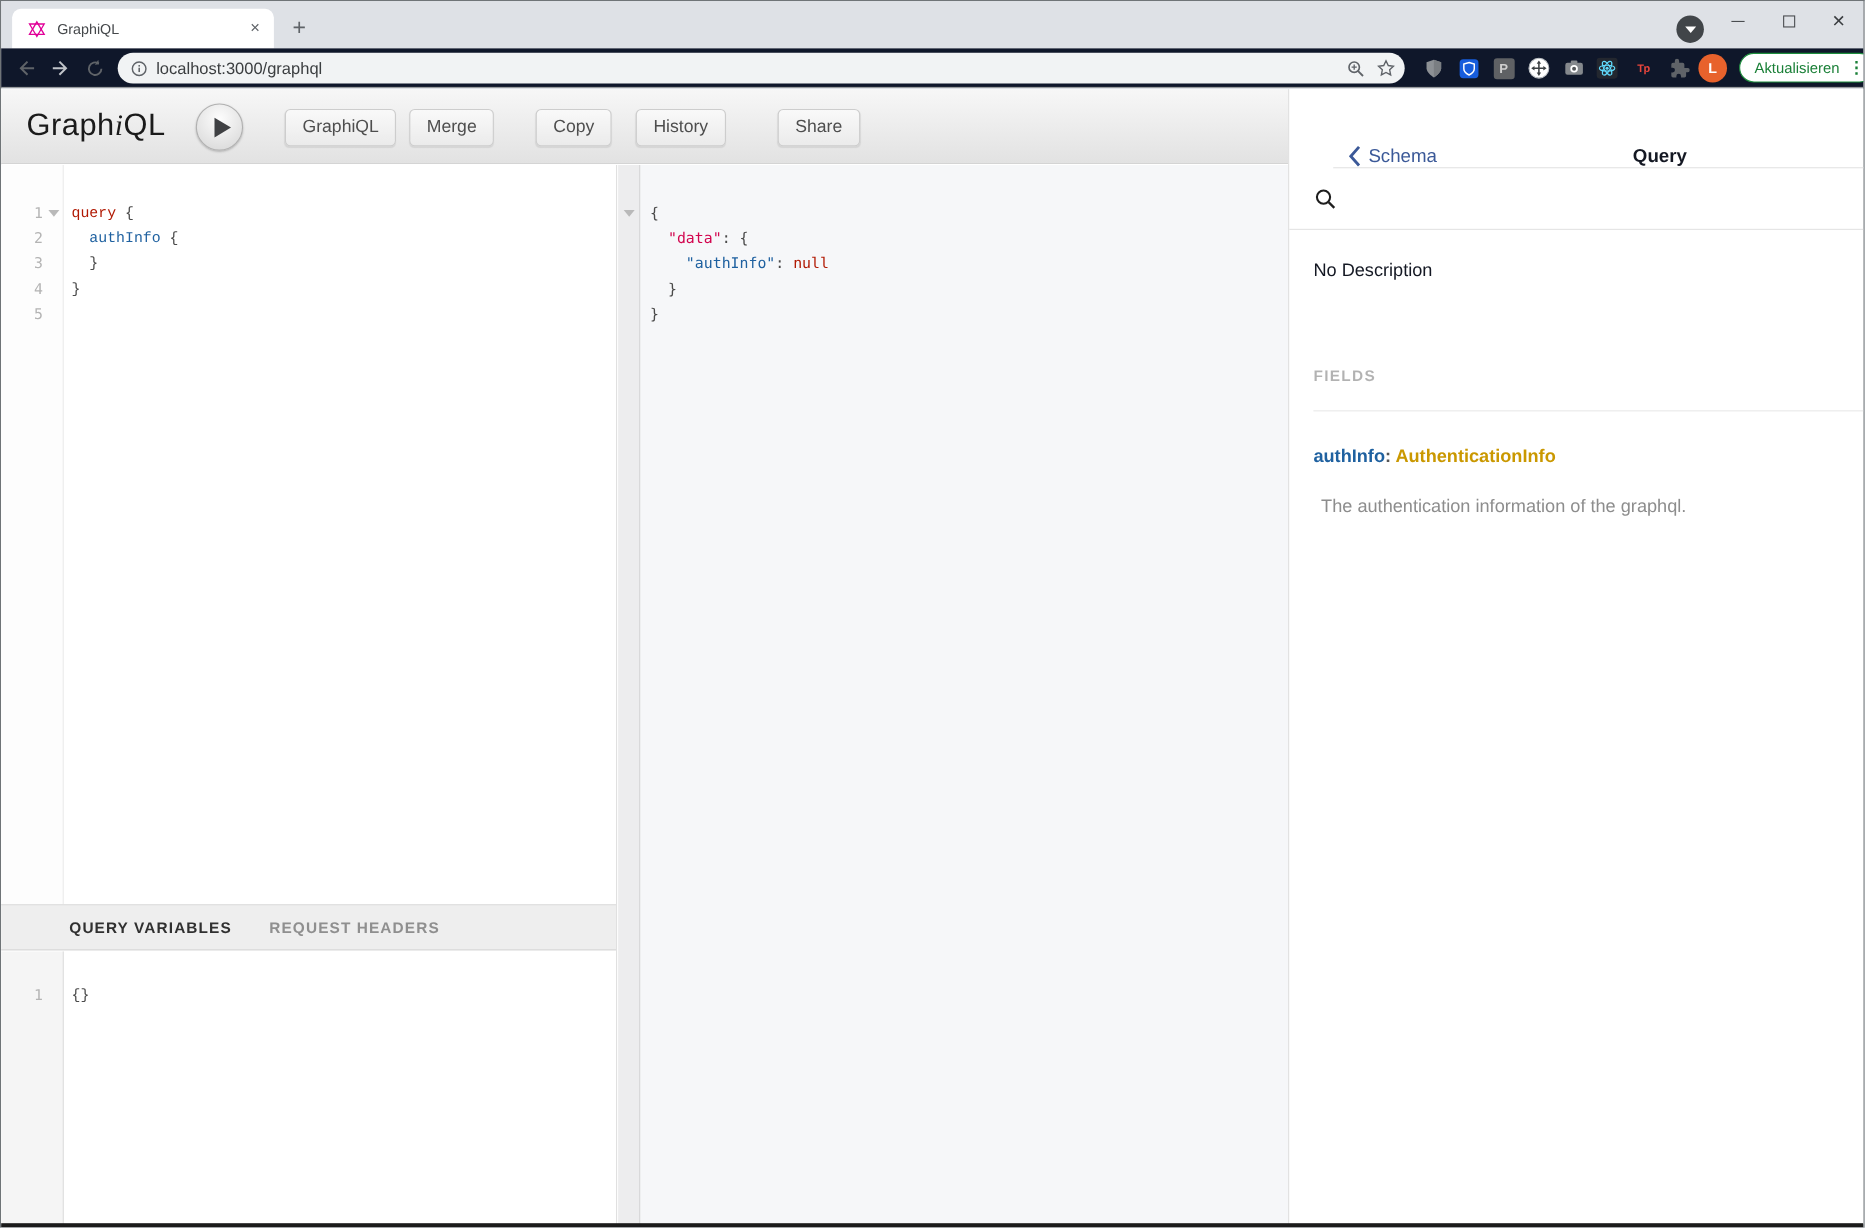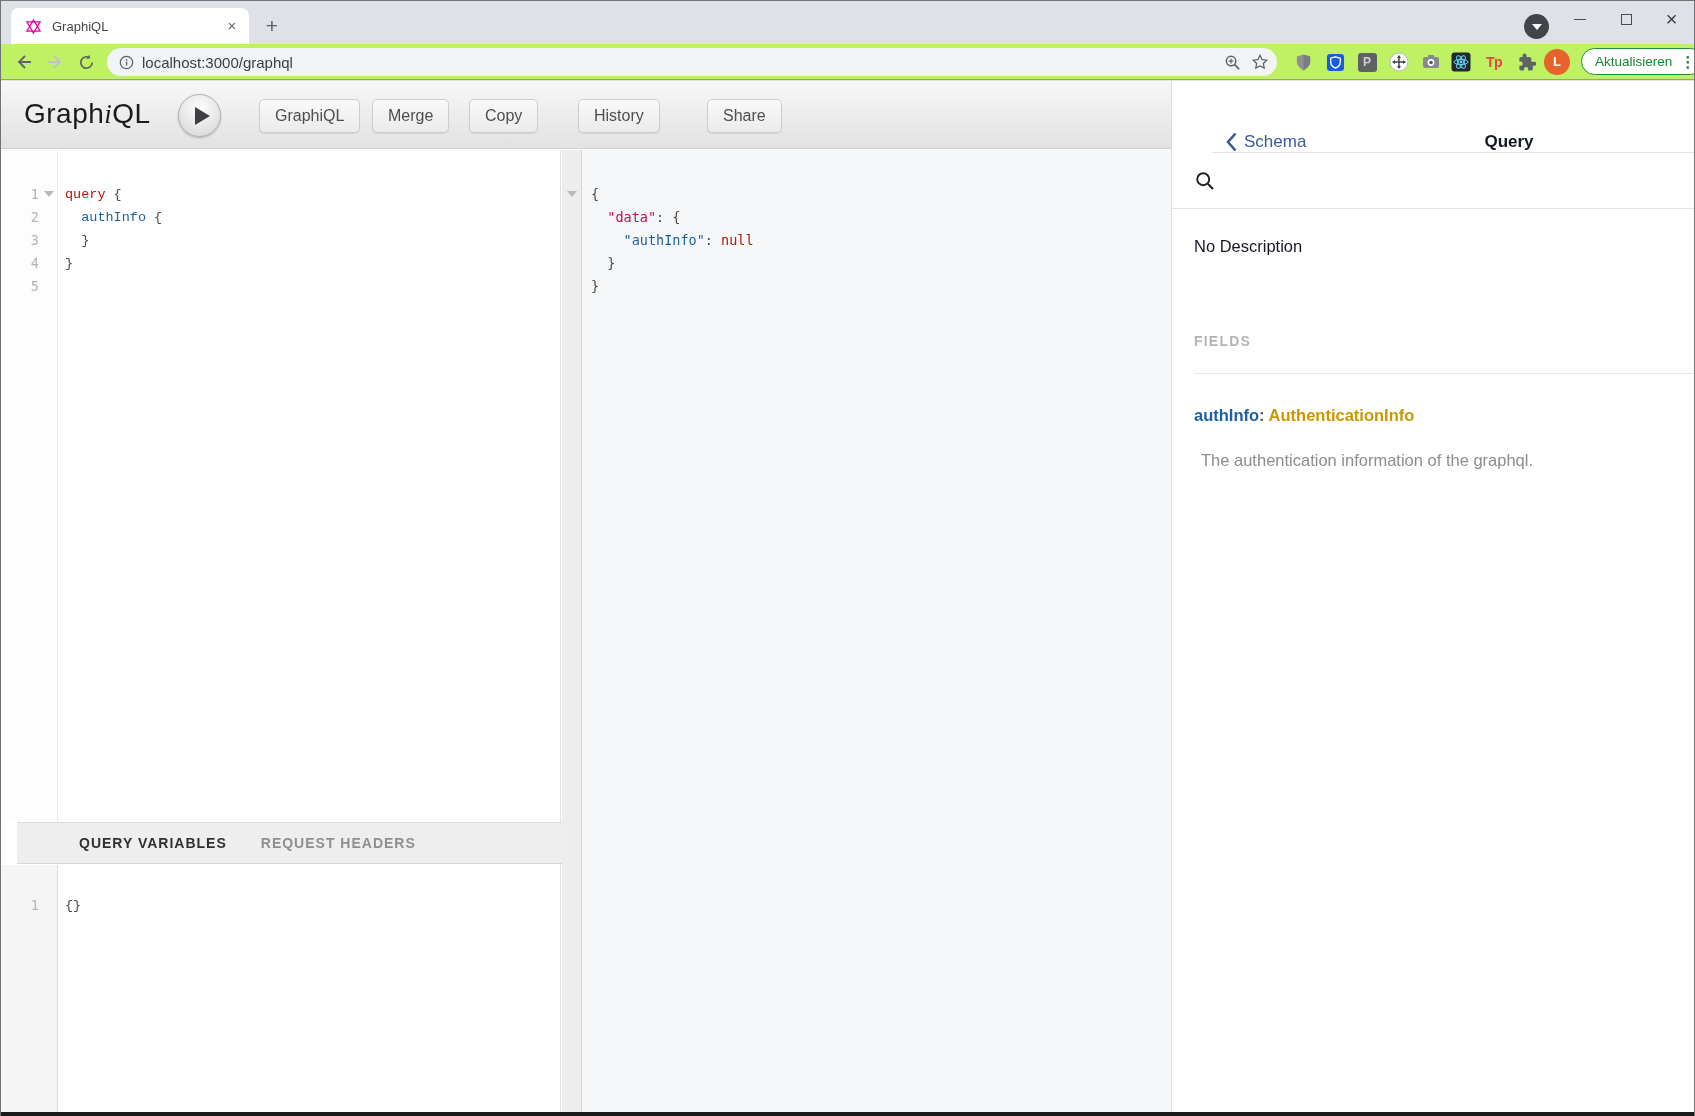--- a/index.html
+++ b/index.html
@@ -20,31 +20,31 @@
                background:#414549; display:flex; align-items:center; justify-content:center; }
   .dl-caret { width:0; height:0; border-left:5px solid transparent; border-right:5px solid transparent;
               border-top:6px solid #fff; margin-top:1px; }
   .winbtn { position:absolute; top:0; width:45px; height:36px; display:flex; align-items:center; justify-content:center; }
   .btn-min { left:1556px; } .btn-max { left:1603px; } .btn-x { left:1648px; }
   .min-glyph { width:12px; height:0; border-top:1.6px solid #4a4d50; }
   .max-glyph { width:11px; height:11px; border:1.5px solid #4a4d50; }
   .x-glyph { font-size:20px; color:#3a3d40; font-weight:300; line-height:1; }
 
   
-  .btoolbar { position:absolute; left:0; top:43px; width:100%; height:36px; background:#bef264;
+  .btoolbar { position:absolute; left:0; top:43px; width:100%; height:36px; background:#0f172a;
               border-bottom:1px solid #989b9e; }
   .navic { position:absolute; top:0; height:36px; display:flex; align-items:center; justify-content:center; width:30px; }
   .omnibox { position:absolute; left:106px; top:4px; width:1170px; height:28px; border-radius:14px;
              background:#f1f3f4; display:flex; align-items:center; }
   .urltext { font-size:15px; color:#3b3e40; margin-left:8px; }
   .omni-right { position:absolute; right:8px; display:flex; align-items:center; gap:10px; }
   .ext { position:absolute; top:0; height:36px; width:28px; display:flex; align-items:center; justify-content:center; }
   .pbox { width:19px; height:19px; background:#5f6164; border-radius:3px; color:#cfcfcf; font-size:12px;
           font-weight:bold; text-align:center; line-height:19px; }
-  .tp { font-size:14px; font-weight:bold; color:#e8453c; letter-spacing:-0.5px; }
+  .tp { font-size:10px; font-weight:bold; color:#e8453c; letter-spacing:-0.5px; }
   .avatar { position:absolute; left:1543px; top:5px; width:26px; height:26px; border-radius:50%;
             background:#e8622c; color:#fff; font-size:13px; font-weight:bold; text-align:center; line-height:26px; }
   .update-pill { position:absolute; left:1580px; top:4px; height:27px; border:1.5px solid #1e8e3e;
                  border-radius:14px; display:flex; align-items:center; padding:0 8px 0 13px; gap:8px; background:#fff; }
   .update-pill span.lbl { color:#1b8038; font-size:13.5px; }
   .dots { color:#1b8038; font-size:15px; font-weight:bold; line-height:1; letter-spacing:0; }
 
   
   .content { position:absolute; left:0; top:80px; width:1693px; height:1032px; background:#fff; }
 
@@ -53,37 +53,37 @@
   .logo { position:absolute; left:23px; top:17px; font-size:28px; color:#1b1b1b; letter-spacing:0.5px; }
   .logo em { font-style:italic; font-family:"Liberation Serif", serif; font-size:27px; }
   .playbtn { position:absolute; left:177px; top:13px; width:43px; height:43px; border-radius:50%;
              background:radial-gradient(circle at 50% 32%, #fdfdfd, #d5d5d5); border:1px solid #b0b0b0;
              box-shadow:0 1px 2px rgba(0,0,0,0.25); display:flex; align-items:center; justify-content:center; }
   .play-tri { width:0; height:0; border-left:15px solid #3f4043; border-top:9px solid transparent;
               border-bottom:9px solid transparent; margin-left:5px; }
   .gbtn { position:absolute; top:18px; height:34px; background:linear-gradient(#f9f9f9,#ebebeb);
           border:1px solid #cdcdcd; border-radius:5px; font-size:16px; color:#4e4e4e; padding:0 15px;
           font-family:"Liberation Sans", sans-serif; box-shadow:0 1px 1px rgba(0,0,0,0.08); }
-  .b-prettify{left:258px;} .b-merge{left:371px;} .b-copy{left:468px;text-align:right;} .b-history{left:577px;} .b-share{left:706px;}
+  .b-prettify{left:258px;} .b-merge{left:371px;} .b-copy{left:486px;text-align:right;} .b-history{left:577px;} .b-share{left:706px;}
 
   
   .codefont { font-family:"DejaVu Sans Mono", monospace; font-size:13.5px; line-height:23px; }
   .left-pane { position:absolute; left:0; top:69px; width:560px; height:963px; background:#fff;
                border-right:1px solid #e0e0e0; }
   .query-area { position:absolute; left:0; top:0; width:100%; height:672px; overflow:hidden; }
   .gutter { position:absolute; left:0; top:0; width:57px; height:100%; background:#fdfdfd;
             border-right:1px solid #ececec; padding-top:33px; }
   .gutter .gutter-num { width:38px; text-align:right; color:#b4b4b4; }
   .codebox { position:absolute; left:58px; top:0; right:0; bottom:0; padding:33px 0 0 6px;font-family:Liberation Mono, monospace; }
   .code-line { white-space:pre; color:#4a4a4a; }
   .tok-kw{color:#B11A04;} .tok-prop{color:#1F61A0;} .tok-def{color:#D2054E;} .tok-p{color:#4a4a4a;}
   .fold-caret { position:absolute; width:0; height:0; border-left:5px solid transparent;
                 border-right:5px solid transparent; border-top:6px solid #b9b9b9; }
 
-  .var-titlebar { position:absolute; left:16px; top:672px; width:100%; height:42px; background:#eeeeee;
+  .var-titlebar { position:absolute; left:0; top:672px; width:100%; height:42px; background:#eeeeee;
                   border-top:1px solid #dcdcdc; border-bottom:1px solid #d6d6d6; display:flex; align-items:center; }
   .var-tab { font-size:14px; font-weight:bold; letter-spacing:1px; }
   .var-tab.active { color:#303030; margin-left:62px; }
   .var-tab.inactive { color:#8f8f8f; margin-left:34px; }
   .var-editor { position:absolute; left:0; top:715px; width:100%; bottom:0; background:#fff; }
   .var-editor .gutter { background:#f5f5f5; border-right:1px solid #dcdcdc; padding-top:29px; }
   .var-editor .codebox { padding-top:29px; }
 
   .result-pane { position:absolute; left:561px; top:69px; width:609px; height:963px; background:#f6f7f9; }
   .result-gutter { position:absolute; left:0; top:0; width:20px; height:100%; background:#ededee;

